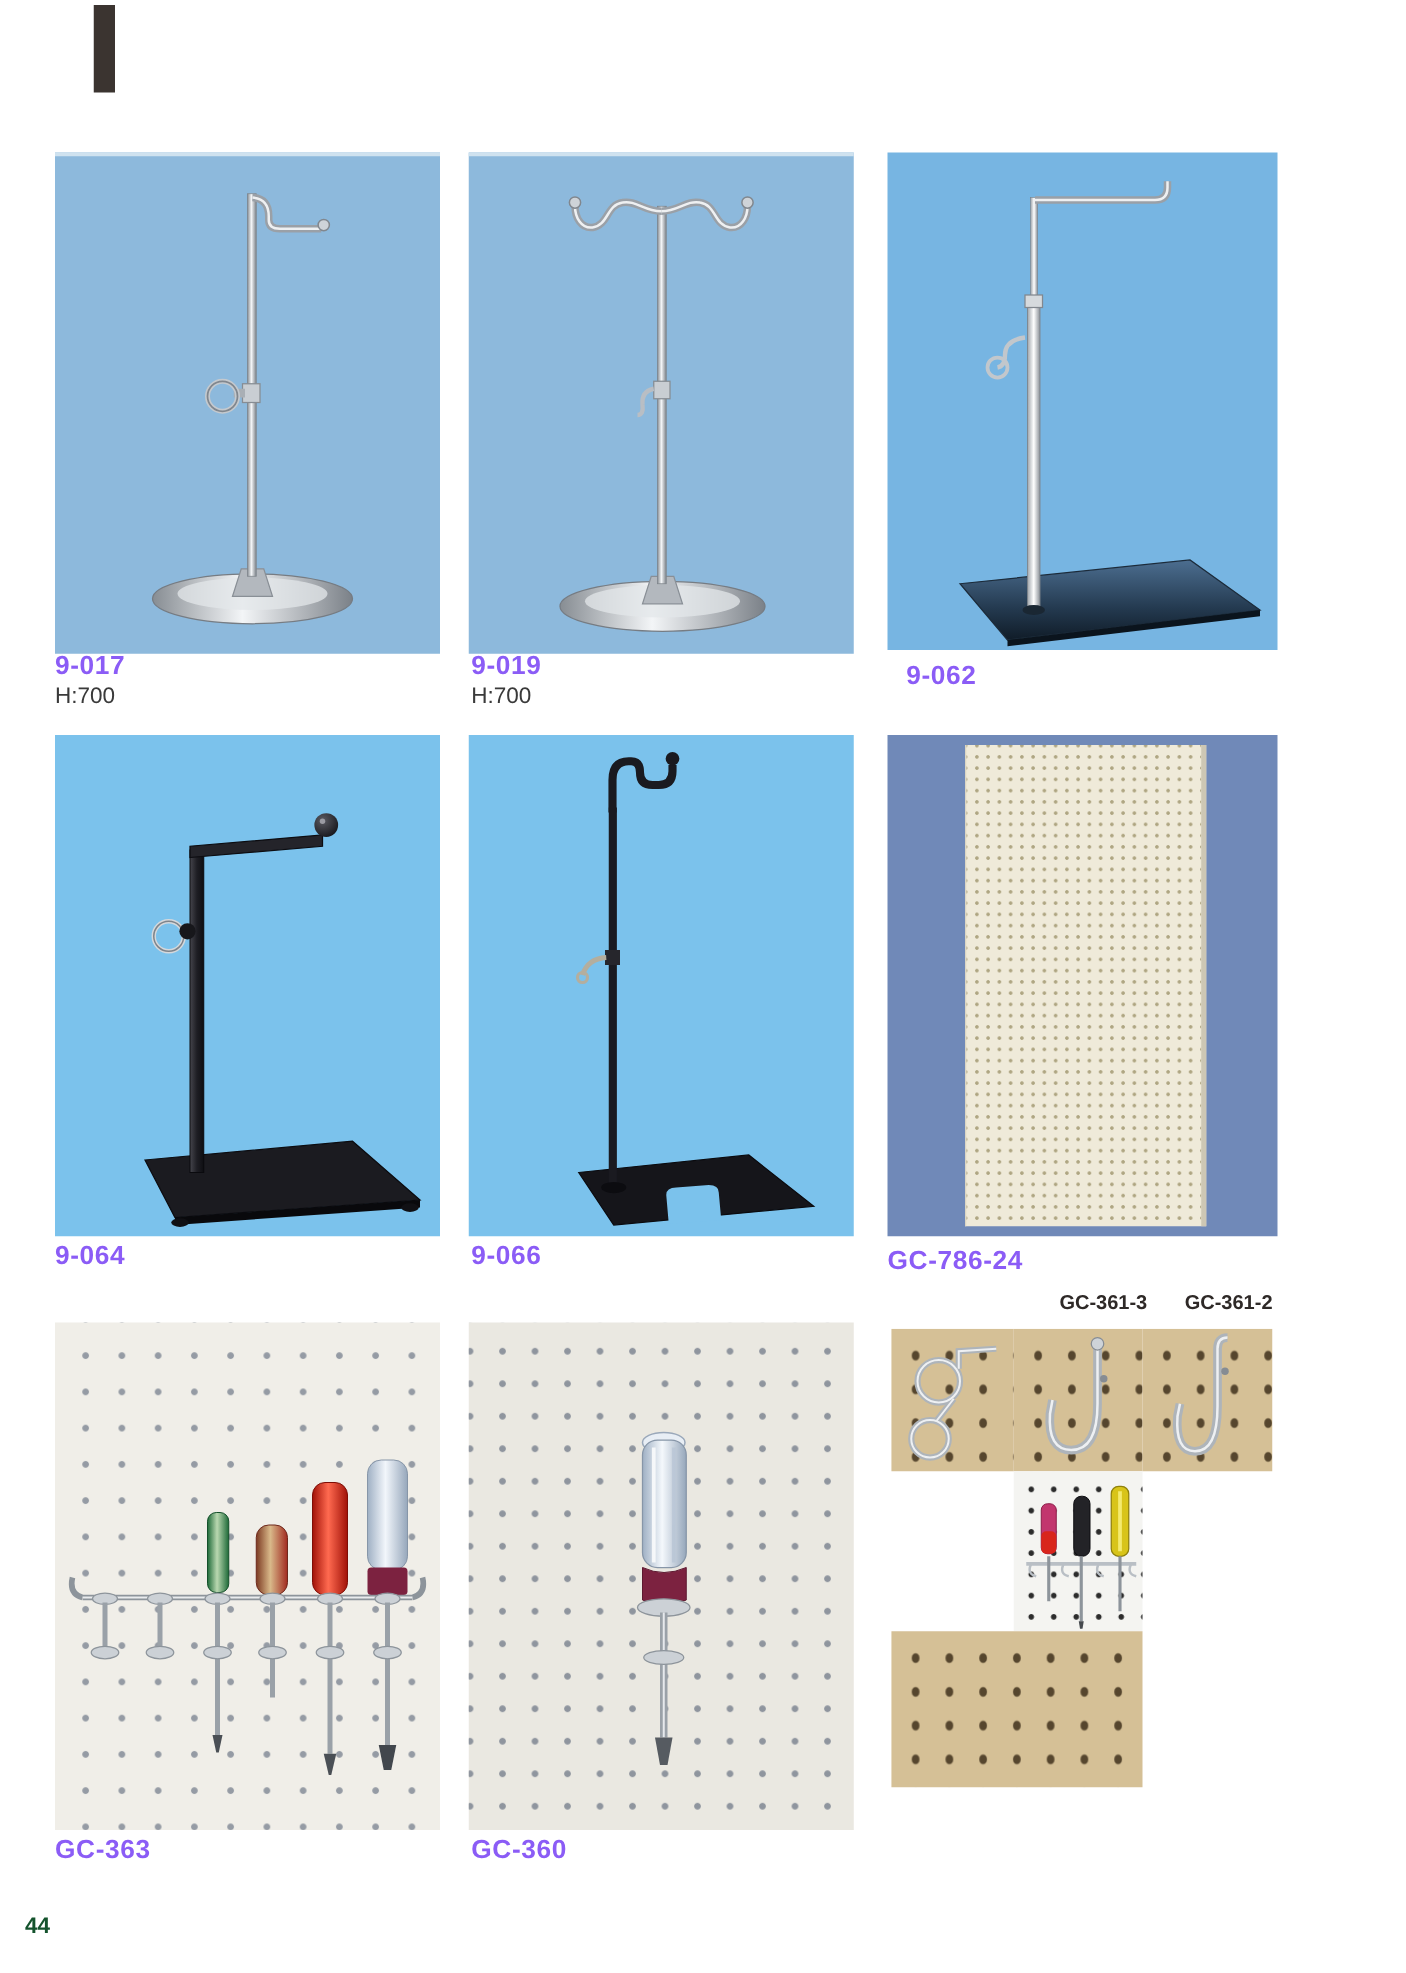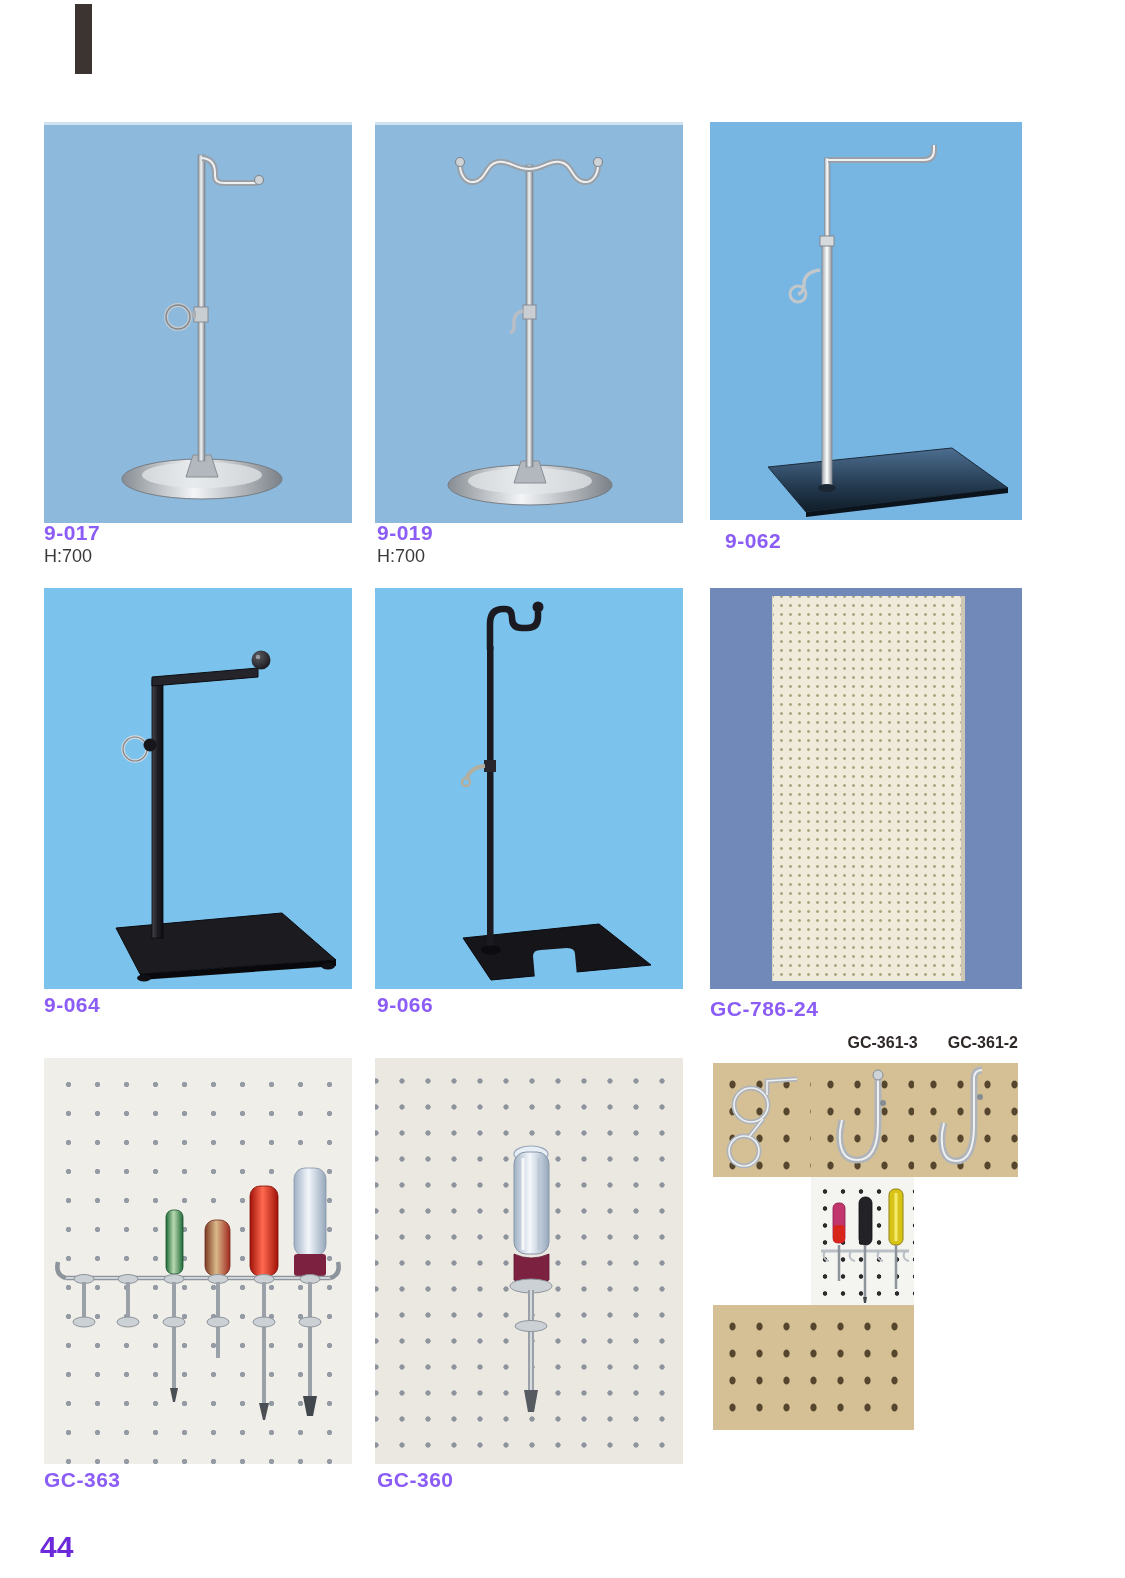--- a/index.html
+++ b/index.html
@@ -42,21 +42,21 @@
           background-size:16px 15px;background-position:3px 8px;}
   .span2{grid-column:2 / span 1;}
   .t-r2l{grid-column:1 / span 2;}
   .t-r3l{grid-column:1 / span 2;}
   
   .cap{position:absolute;font-weight:700;font-size:21px;letter-spacing:0.5px;color:#8b5cf6;}
   .spec{position:absolute;font-weight:400;font-size:18px;color:#3a3a3a;}
   .cap-top-right{position:absolute;left:710px;top:1034px;width:308px;display:flex;justify-content:flex-end;gap:30px;
           font-weight:700;font-size:16px;color:#2e2927;}
   .cap-inner{position:absolute;left:10px;bottom:28px;font-weight:700;font-size:21px;color:#2b241d;letter-spacing:0.5px;}
-  .pagenum{position:absolute;left:20px;top:1530px;font-weight:700;font-size:30px;color:#6d28d9;margin-left:20px;}
+  .pagenum{position:absolute;left:20px;top:1530px;font-weight:700;font-size:18px;color:#14532d;}
 </style>
 </head>
 <body>
 
 <div class="page">
 
   <div class="hdr-bar"></div>
 
   <div class="cell c-r1c1">
     <svg width="308" height="398" viewBox="0 0 308 398">

